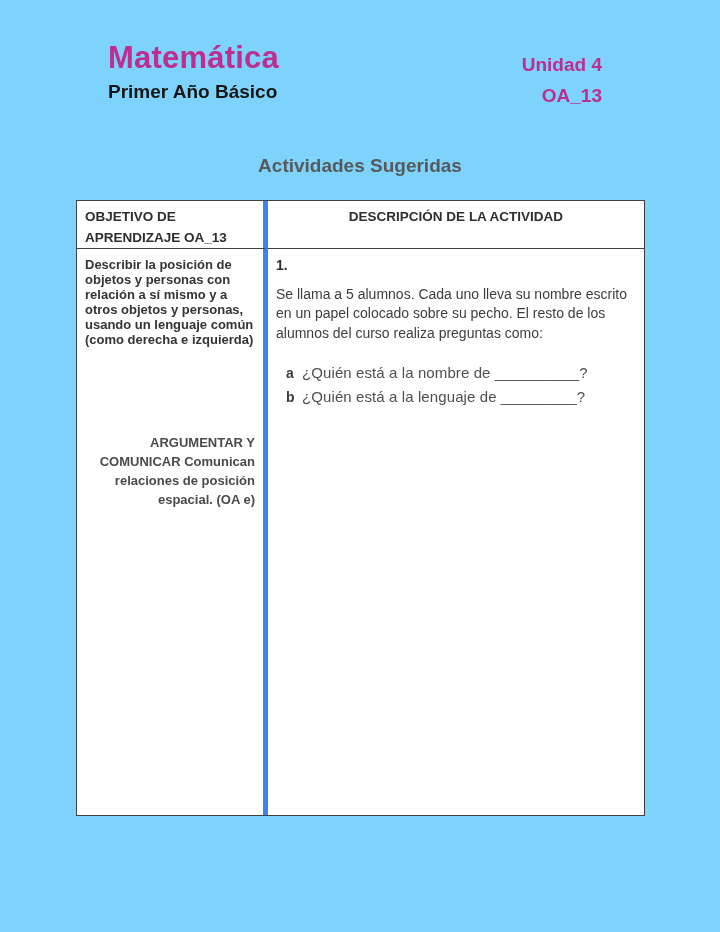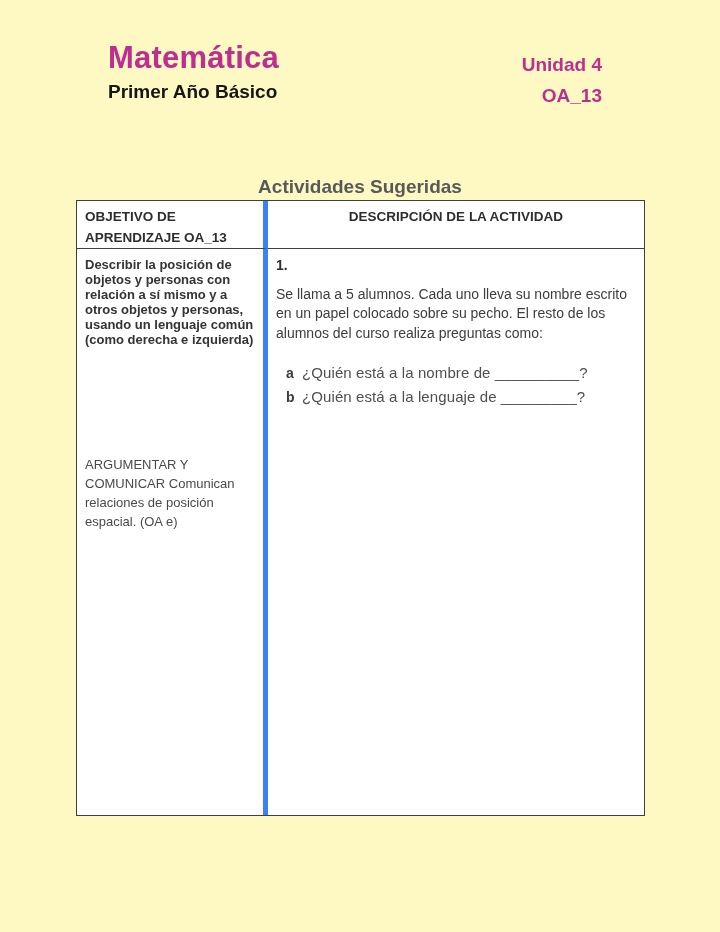--- a/index.html
+++ b/index.html
@@ -4,21 +4,21 @@
 <style>
   * { margin: 0; padding: 0; box-sizing: border-box; }
   html, body { background: #ffffff; }
   body {
     width: 720px; height: 932px;
     position: relative;
     font-family: "Liberation Sans", sans-serif;
     color: #333333;
     overflow: hidden;
   }
-  .page { position: absolute; inset: 0; background: #fef9c3; }
+  .page { position: absolute; inset: 0; background: #7dd3fc; }
 
   
   .header {
     position: absolute;
     left: 108px; top: 40px; right: 118px;
     display: flex; justify-content: space-between; align-items: flex-start;
   }
   .subject-title {
     font-size: 31px; font-weight: bold; color: #BE2E8F; line-height: 1.15;
     letter-spacing: 0.2px;
@@ -27,21 +27,21 @@
     font-size: 19px; font-weight: bold; color: #161616; margin-top: 5px;
   }
   .header-right { text-align: right; padding-top: 14px; margin-left: 44px; }
   .unit-label, .oa-label {
     font-size: 19px; font-weight: bold; color: #BE2E8F; line-height: 1.2;
   }
   .oa-label { margin-top: 8px; }
 
   
   .section-title {
-    position: absolute; top: 176px; left: 0; width: 720px;
+    position: absolute; top: 155px; left: 0; width: 720px;
     text-align: center;
     font-size: 19px; font-weight: bold; color: #58595B;
   }
 
   
   .activity-table {
     position: absolute;
     left: 76px; top: 200px;
     width: 569px; height: 616px;
     border: 1px solid #404040;
@@ -56,23 +56,24 @@
   .th-text {
     font-size: 13.5px; font-weight: bold; color: #2e2e2e; line-height: 1.55;
   }
   .th-center { text-align: center; }
 
   .objective-main {
     font-size: 13px; font-weight: bold; color: #343434;
     line-height: 15px; padding-top: 2px;
   }
   .objective-secondary {
-    margin-top: 108px;
-    font-size: 13px; font-weight: normal; color: #4a4a4a;
+    margin-top: 86px;
+    font-size: 13px; font-weight: bold; color: #4a4a4a;
     line-height: 19px;
+    text-align: right;
   }
 
   .activity-number {
     font-size: 14px; font-weight: bold; color: #2e2e2e; padding-top: 2px;
   }
   .activity-description {
     margin-top: 12px;
     font-size: 14px; color: #3d3d3d; line-height: 19.3px;
   }
   .questions { margin-top: 18px; margin-left: 10px; }

